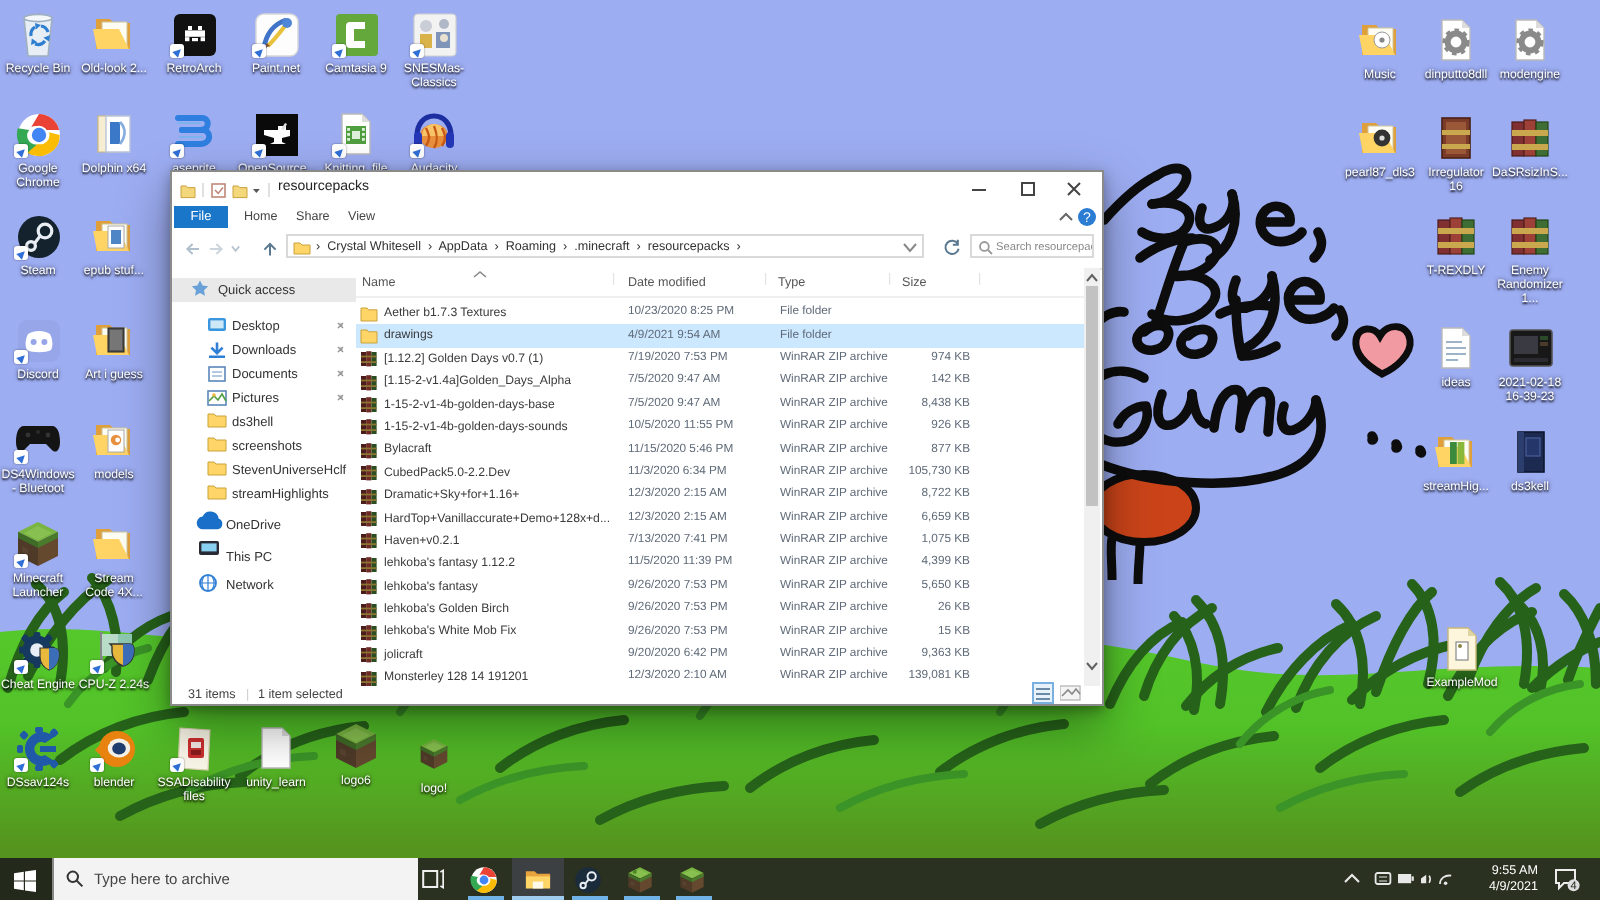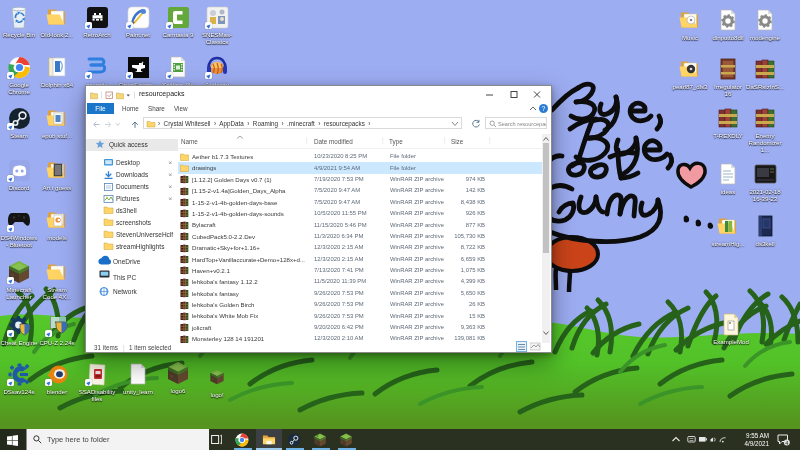--- a/index.html
+++ b/index.html
@@ -903,21 +903,21 @@
         <path d="M5.5,0.8 L11,0 L11,5.2 L5.5,5.2Z"></path>
         <path d="M0,5.8 L4.9,5.8 L4.9,10.1 L0,9.4Z"></path>
         <path d="M5.5,5.8 L11,5.8 L11,11 L5.5,10.2Z"></path>
       </g>
     </svg>
   <div class="abs" style="left:26px;top:0;width:182px;height:21px;background:#f3f3f3;border-left:1px solid #888;">
     <svg class="abs" style="left:6px;top:6px" width="9" height="9" viewBox="0 0 9 9">
         <circle cx="3.4" cy="3.4" r="2.6" fill="none" stroke="#333" stroke-width="1"></circle>
         <path d="M5.4,5.4 L8.2,8.2" stroke="#333" stroke-width="1"></path>
       </svg>
-    <span class="abs" style="left:20px;top:6px;font-size:7.5px;color:#444;">Type here to folder</span>
+    <span class="abs" style="left:20px;top:6px;font-size:7.5px;color:#444;">Type here to archive</span>
   </div>
   <svg class="abs" style="left:211px;top:5px" width="11" height="11" viewBox="0 0 11 11">
       <rect x="0.6" y="1.5" width="7" height="8" fill="none" stroke="#f0f0f0" stroke-width="1"></rect>
       <path d="M9.2,2 l1.4,-0.8 v8.6 l-1.4,-0.8" fill="none" stroke="#f0f0f0" stroke-width=".9"></path>
     </svg>
   <div class="abs" style="left:256px;top:0;width:26px;height:21px;background:#3d4043;"></div>
   <svg class="abs" style="left:235px;top:3.5px" width="14" height="14" viewBox="0 0 23 23">
       <circle cx="11.5" cy="11.5" r="10.5" fill="#fff"></circle>
       <path d="M11.5,1 A10.5,10.5 0 0 1 21.6,9 L13.5,9 A4.5,4.5 0 0 0 7.6,7.6Z" fill="#ea4335"></path>
       <path d="M7.6,7.6 A4.5,4.5 0 0 0 9,15.7 L4.8,19.6 A10.5,10.5 0 0 1 2.5,5Z" fill="#34a853" transform="rotate(-18 11.5 11.5)"></path>

